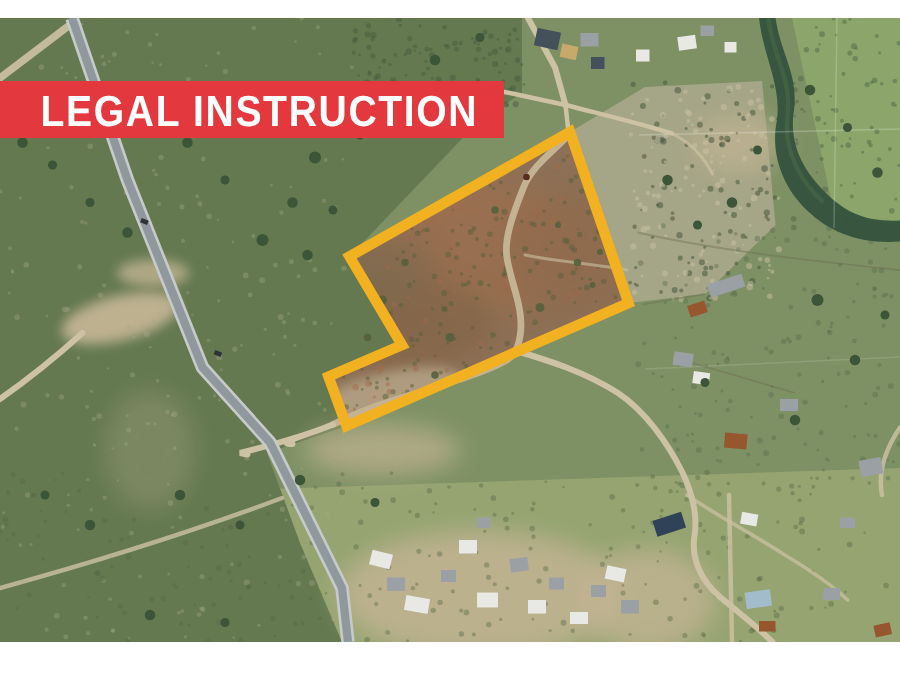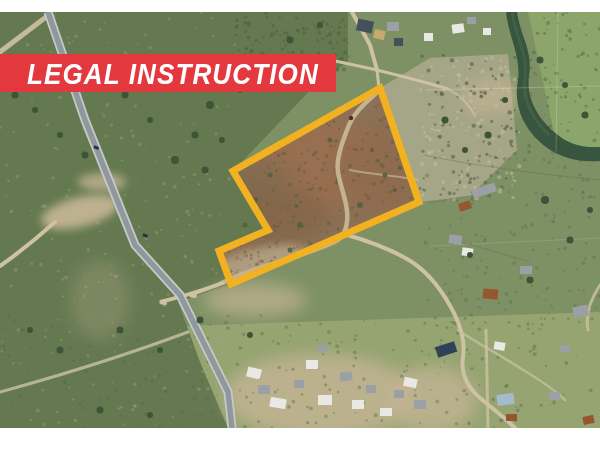--- a/index.html
+++ b/index.html
@@ -1,17 +1,17 @@
 <!DOCTYPE html>
 <html><head>
 <meta charset="utf-8">
 <style>
   html,body{margin:0;padding:0;background:#dfe2e4;}
   #shot{position:relative;width:600px;height:450px;background:#f97316;overflow:hidden;
-        font-family:"Liberation Sans", sans-serif;font-style:italic;}
+        font-family:"Liberation Sans", sans-serif;}
   svg{display:block}
   .banner-text{font-family:"Liberation Sans", sans-serif;font-weight:700;
                letter-spacing:1.2px;}
 </style>
 </head>
 <body>
 
 <div id="shot">
 <svg width="600" height="450" viewBox="0 0 600 450" xmlns="http://www.w3.org/2000/svg">
   <defs>

